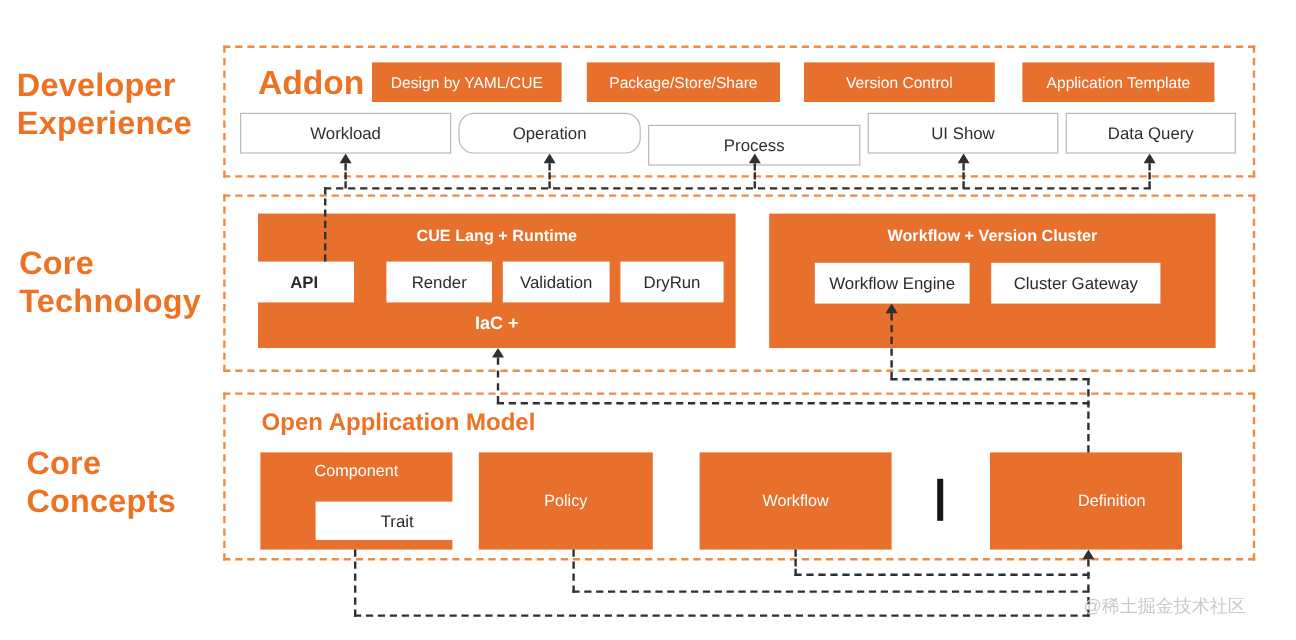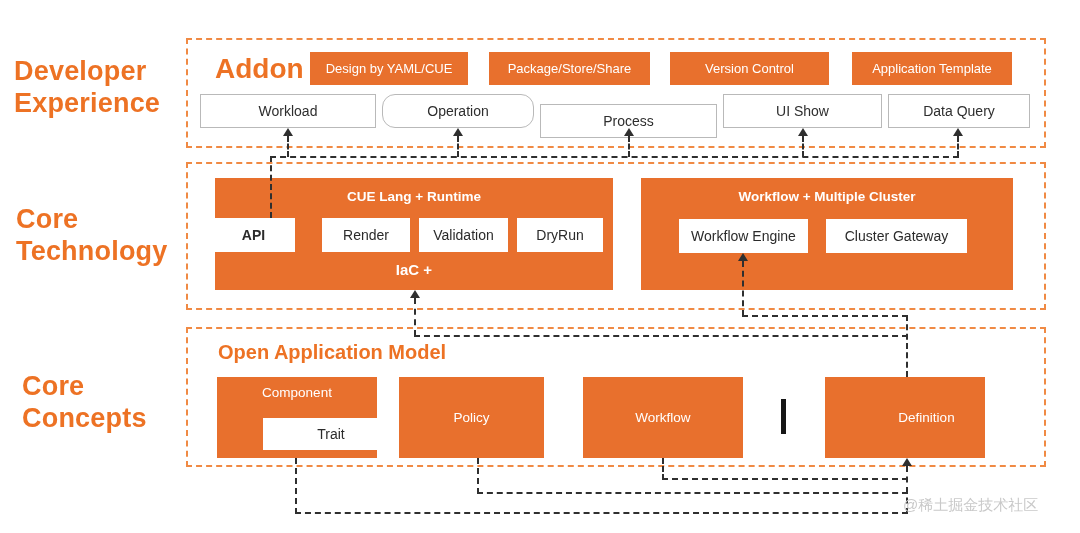--- a/index.html
+++ b/index.html
@@ -90,21 +90,21 @@
   <div class="panel" style="left:215px;top:178px;width:398px;height:112px;">
     <div class="panel-title" style="top:11px;">CUE Lang + Runtime</div>
     <div class="panel-footer" style="top:83px;">IaC +</div>
   </div>
   <div class="innerbox" style="left:212px;top:218px;width:83px;font-weight:bold;">API</div>
   <div class="innerbox" style="left:322px;top:218px;width:88px;">Render</div>
   <div class="innerbox" style="left:419px;top:218px;width:89px;">Validation</div>
   <div class="innerbox" style="left:517px;top:218px;width:86px;">DryRun</div>
 
   <div class="panel" style="left:641px;top:178px;width:372px;height:112px;">
-    <div class="panel-title" style="top:11px;">Workflow + Multiple Cluster</div>
+    <div class="panel-title" style="top:11px;">Workflow + Version Cluster</div>
   </div>
   <div class="innerbox" style="left:679px;top:219px;width:129px;">Workflow Engine</div>
   <div class="innerbox" style="left:826px;top:219px;width:141px;">Cluster Gateway</div>
 
   <div class="oam-title" style="left:218px;top:341px;">Open Application Model</div>
 
   <div class="concept-box" style="left:217px;width:160px;align-items:flex-start;">
     <span style="margin-top:8px;">Component</span>
   </div>
   <div class="innerbox" style="left:227px;top:418px;width:136px;height:32px;margin-left:36px;">Trait</div>

